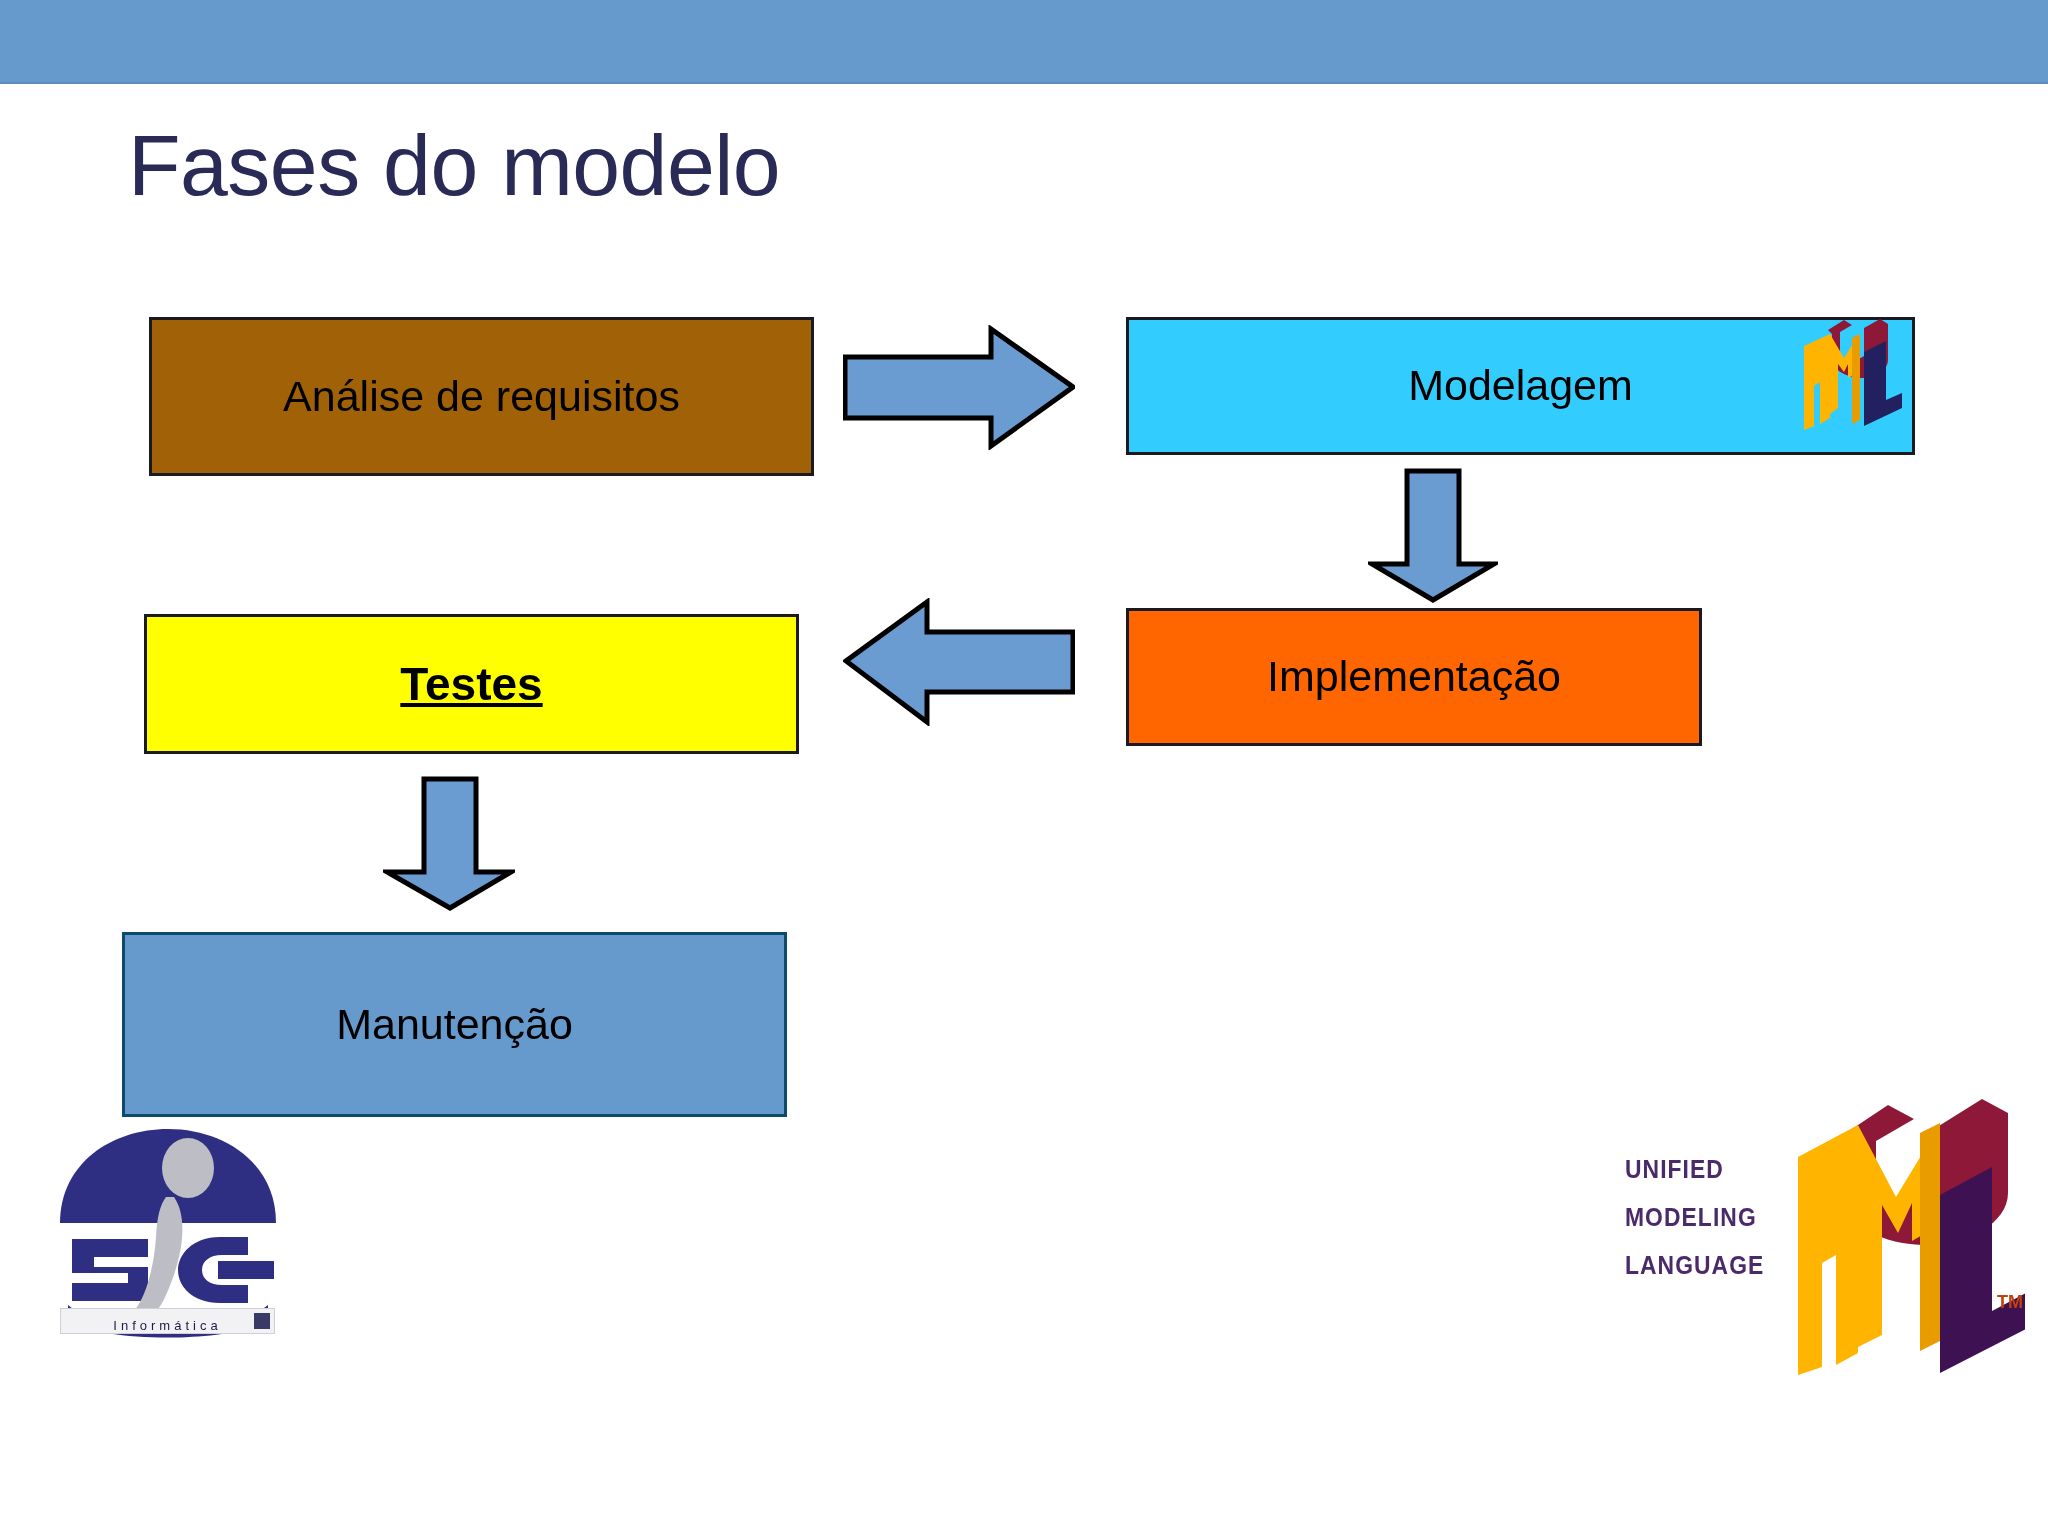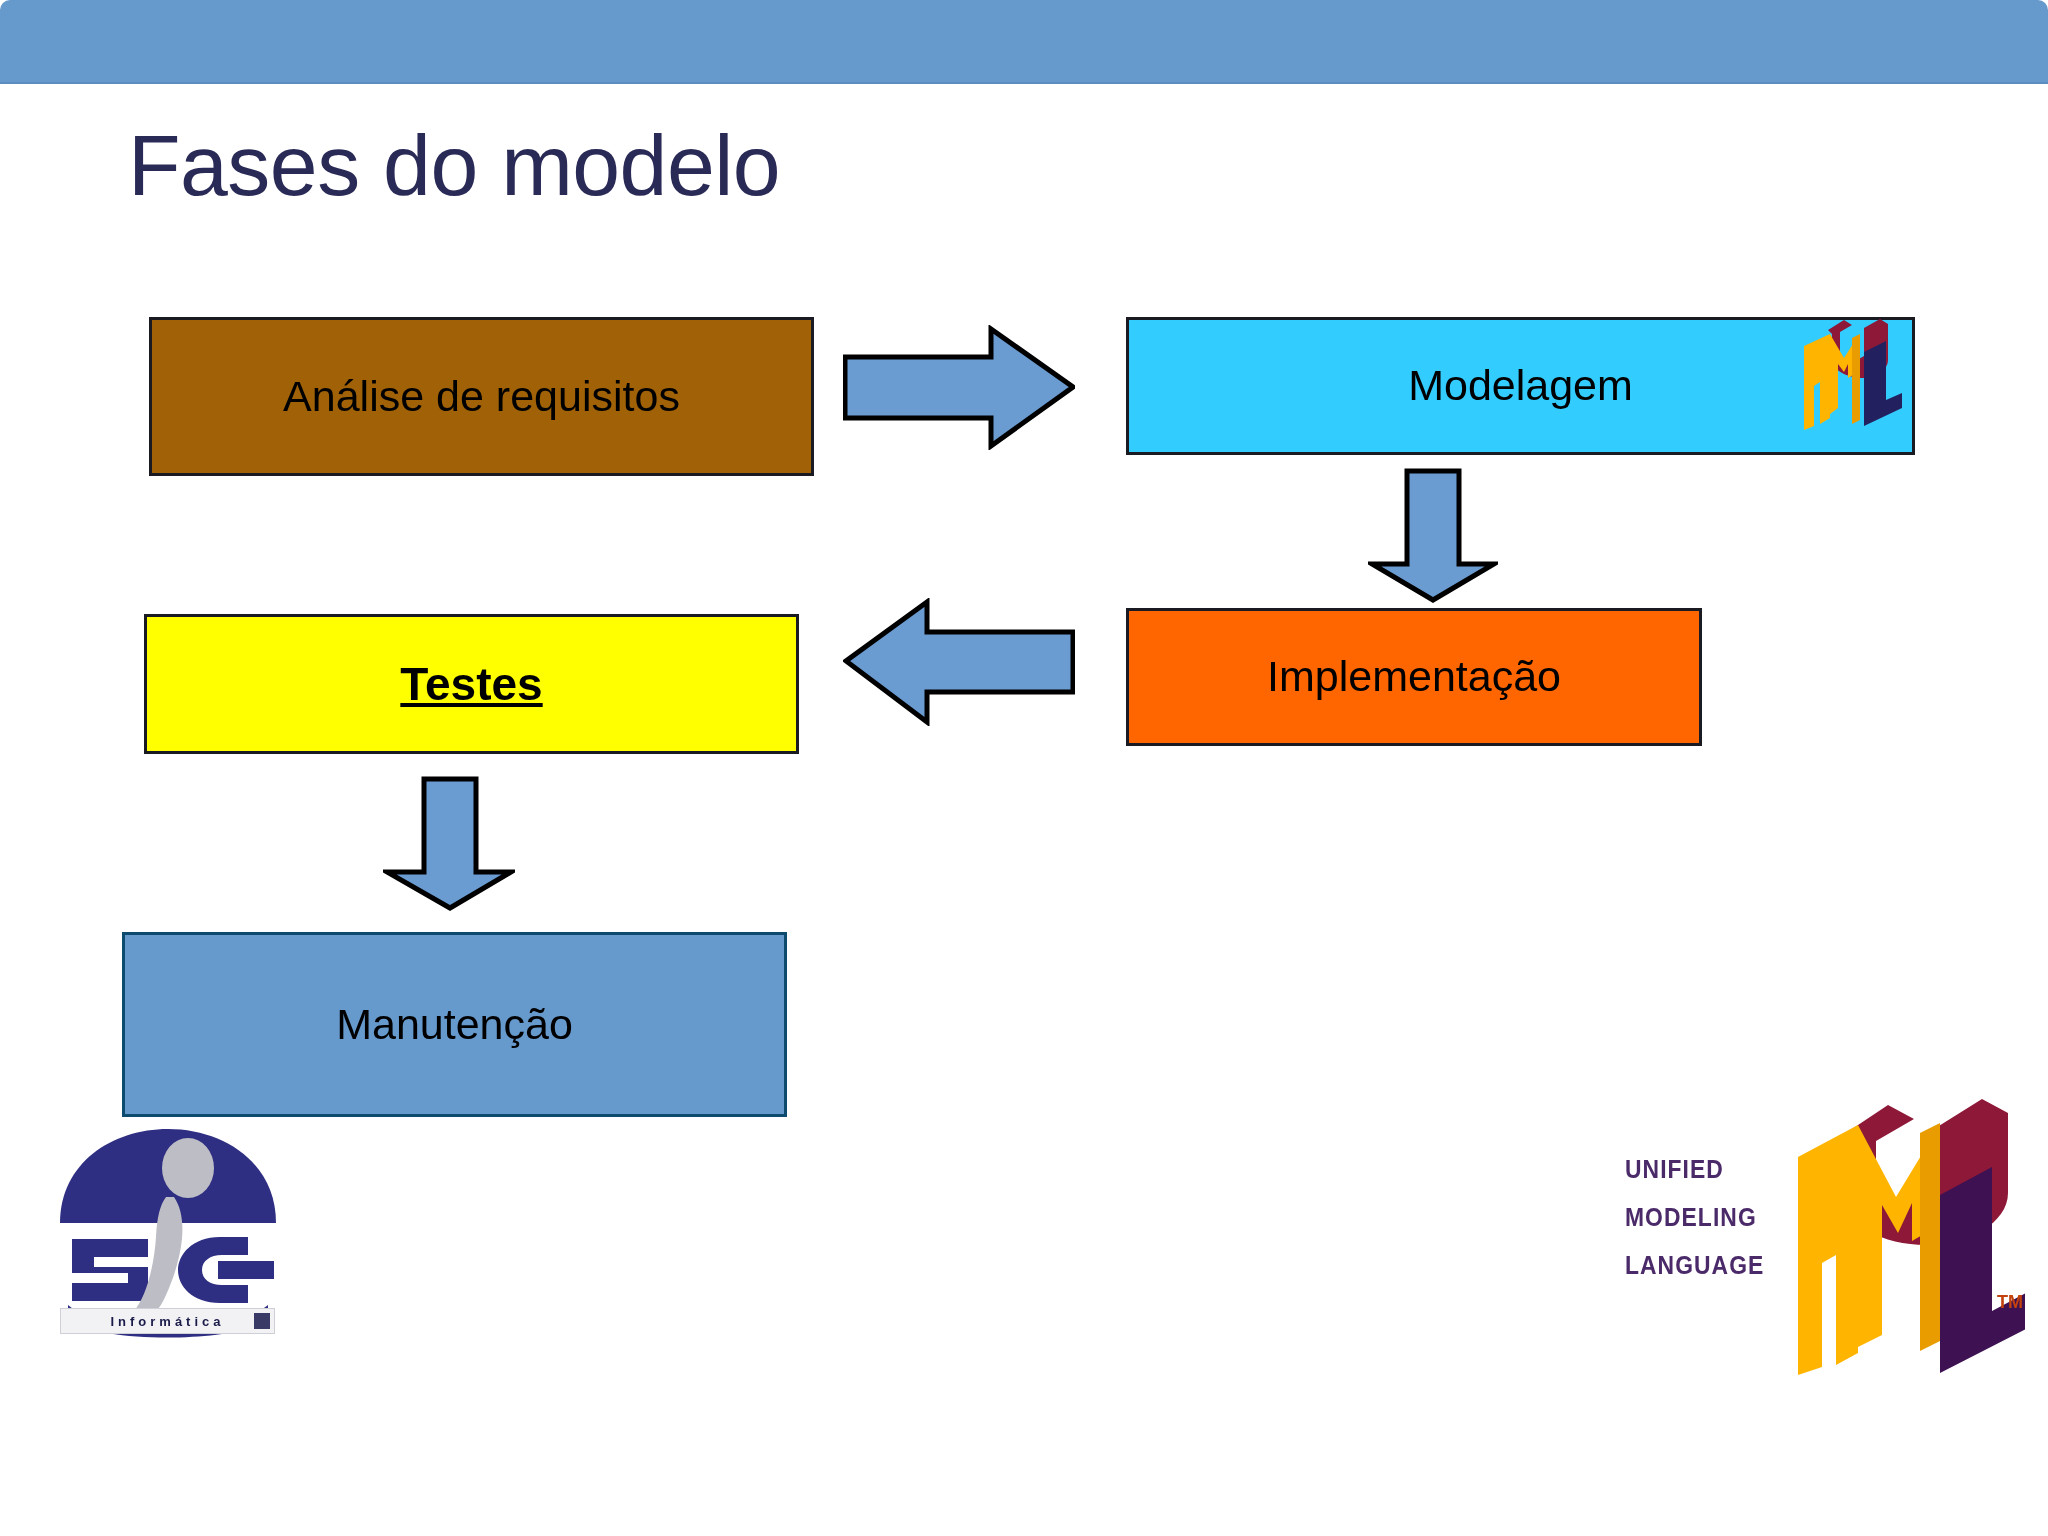--- a/index.html
+++ b/index.html
@@ -9,21 +9,20 @@
   }
   body {
     font-family: "Liberation Sans", sans-serif;
   }
   #slide {
     position: relative;
     width: 2048px;
     height: 1536px;
     background: #ffffff;
     overflow: hidden;
-    border-radius: 10px;
   }
   
   #top-banner {
     position: absolute;
     left: 0;
     top: 0;
     width: 2048px;
     height: 82px;
     background: #6699CC;
     border-bottom: 2px solid #5b8dc0;
@@ -148,23 +147,23 @@
     position: absolute;
     left: 18px;
     bottom: 6px;
     width: 215px;
     height: 26px;
     background: #f2f2f5;
     border: 1px solid #cfcfd8;
     color: #1b1b4a;
     font-size: 13px;
     letter-spacing: 4px;
-    font-weight: bold;
+    font-weight: normal;
     display: flex;
-    align-items: center;
+    align-items: flex-end;
     justify-content: center;
     box-sizing: border-box;
   }
   #sic-caption-sq {
     position: absolute;
     right: 4px;
     top: 4px;
     width: 16px;
     height: 16px;
     background: #3a3a66;

